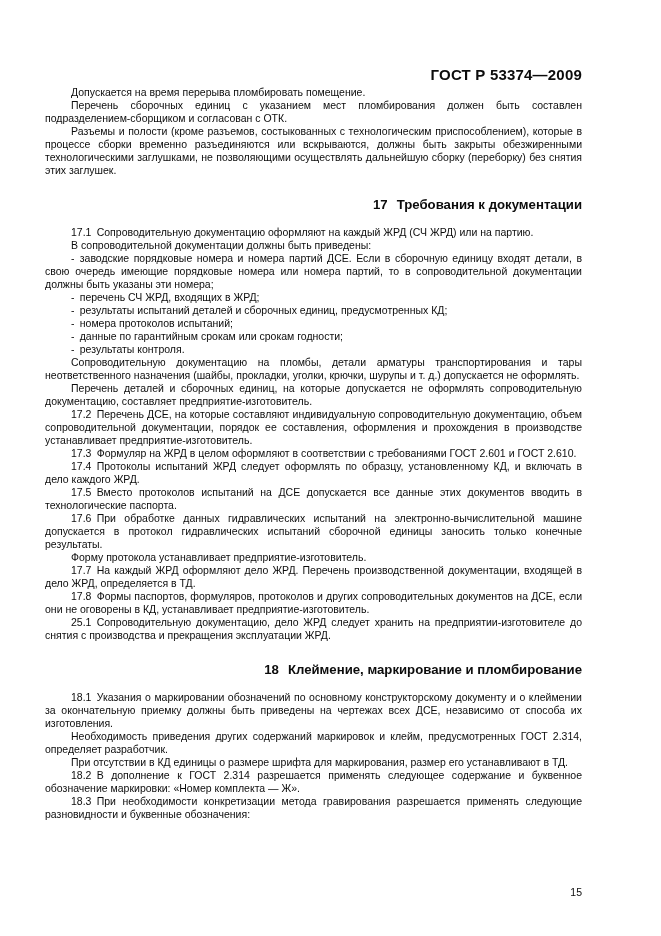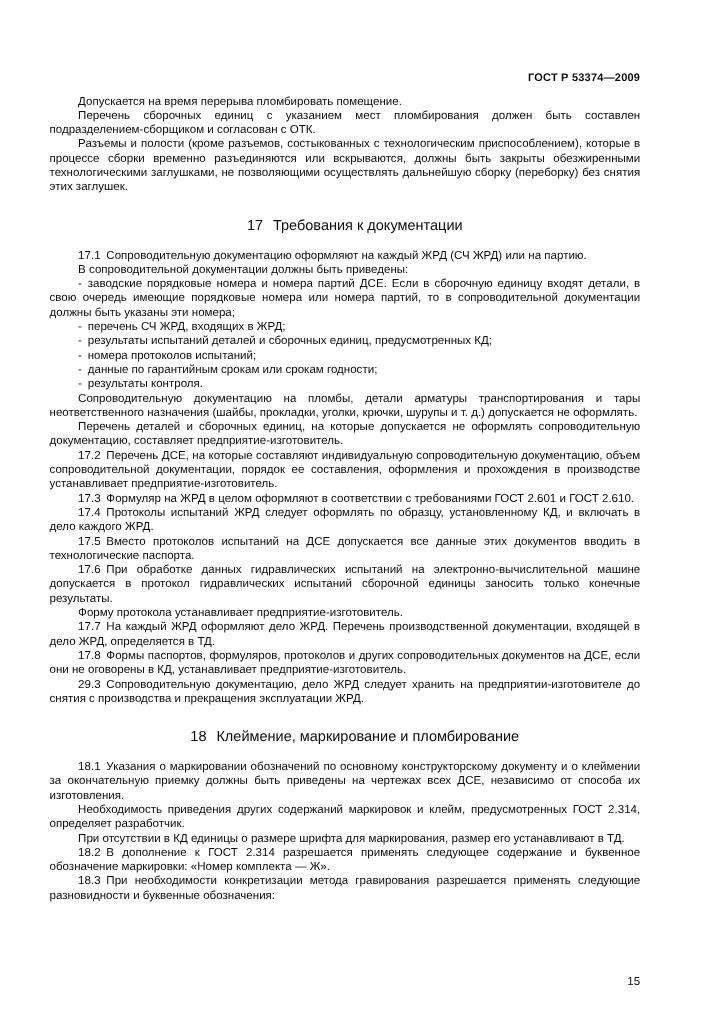--- a/index.html
+++ b/index.html
@@ -9,21 +9,21 @@
     height: 936px;
     background: #ffffff;
     font-family: "Liberation Sans", sans-serif;
     color: #0c0c0c;
     overflow: hidden;
   }
   .doc-header {
     position: absolute;
     top: 66px;
     right: 79px;
-    font-size: 10px;
+    font-size: 15px;
     font-weight: bold;
     letter-spacing: 0.2px;
     white-space: nowrap;
   }
   .body {
     position: absolute;
     left: 45px;
     top: 86px;
     width: 537px;
     font-size: 10.5px;
@@ -32,22 +32,22 @@
     hyphens: auto;
     -webkit-hyphens: auto;
   }
   p.para {
     margin: 0;
     text-indent: 26px;
   }
   h2.sec {
     font-size: 13.2px;
     line-height: 16px;
-    font-weight: normal;
-    text-align: center;
+    font-weight: bold;
+    text-align: right;
     margin: 20px 0 13px 18px;
     text-indent: 0;
   }
   h2.sec .sec-num { margin-right: 9px; }
   .pagenum {
     position: absolute;
     top: 847px;
     right: 79px;
     font-size: 10.5px;
     line-height: 13px;
@@ -82,21 +82,21 @@
     <p class="para">Сопроводительную документацию на пломбы, детали арматуры транспортирования и тары неответственного назначения (шайбы, прокладки, уголки, крючки, шурупы и т. д.) допускается не оформлять.</p>
     <p class="para">Перечень деталей и сборочных единиц, на которые допускается не оформлять сопроводительную документацию, составляет предприятие-изготовитель.</p>
     <p class="para">17.2 Перечень ДСЕ, на которые составляют индивидуальную сопроводительную документацию, объем сопроводительной документации, порядок ее составления, оформления и прохождения в производстве устанавливает предприятие-изготовитель.</p>
     <p class="para">17.3 Формуляр на ЖРД в целом оформляют в соответствии с требованиями ГОСТ 2.601 и ГОСТ 2.610.</p>
     <p class="para">17.4 Протоколы испытаний ЖРД следует оформлять по образцу, установленному КД, и включать в дело каждого ЖРД.</p>
     <p class="para">17.5 Вместо протоколов испытаний на ДСЕ допускается все данные этих документов вводить в технологические паспорта.</p>
     <p class="para">17.6 При обработке данных гидравлических испытаний на электронно-вычислительной машине допускается в протокол гидравлических испытаний сборочной единицы заносить только конечные результаты.</p>
     <p class="para">Форму протокола устанавливает предприятие-изготовитель.</p>
     <p class="para">17.7 На каждый ЖРД оформляют дело ЖРД. Перечень производственной документации, входящей в дело ЖРД, определяется в ТД.</p>
     <p class="para">17.8 Формы паспортов, формуляров, протоколов и других сопроводительных документов на ДСЕ, если они не оговорены в КД, устанавливает предприятие-изготовитель.</p>
-    <p class="para">29.3 Сопроводительную документацию, дело ЖРД следует хранить на предприятии-изготовителе до снятия с производства и прекращения эксплуатации ЖРД.</p>
+    <p class="para">25.1 Сопроводительную документацию, дело ЖРД следует хранить на предприятии-изготовителе до снятия с производства и прекращения эксплуатации ЖРД.</p>
 
     <h2 class="sec">
       <span class="sec-num">18</span><span>Клеймение, маркирование и пломбирование</span>
     </h2>
 
     <p class="para">18.1 Указания о маркировании обозначений по основному конструкторскому документу и о клеймении за окончательную приемку должны быть приведены на чертежах всех ДСЕ, независимо от способа их изготовления.</p>
     <p class="para">Необходимость приведения других содержаний маркировок и клейм, предусмотренных ГОСТ 2.314, определяет разработчик.</p>
     <p class="para">При отсутствии в КД единицы о размере шрифта для маркирования, размер его устанавливают в ТД.</p>
     <p class="para">18.2 В дополнение к ГОСТ 2.314 разрешается применять следующее содержание и буквенное обозначение маркировки: «Номер комплекта — Ж».</p>
     <p class="para">18.3 При необходимости конкретизации метода гравирования разрешается применять следующие разновидности и буквенные обозначения:</p>

